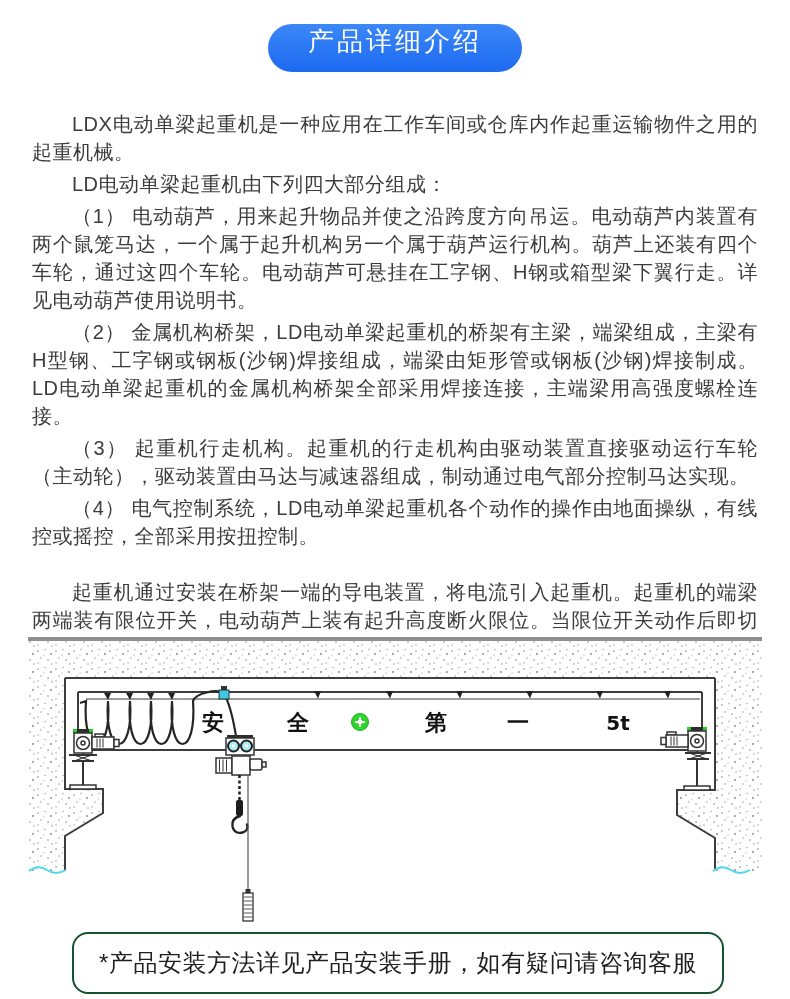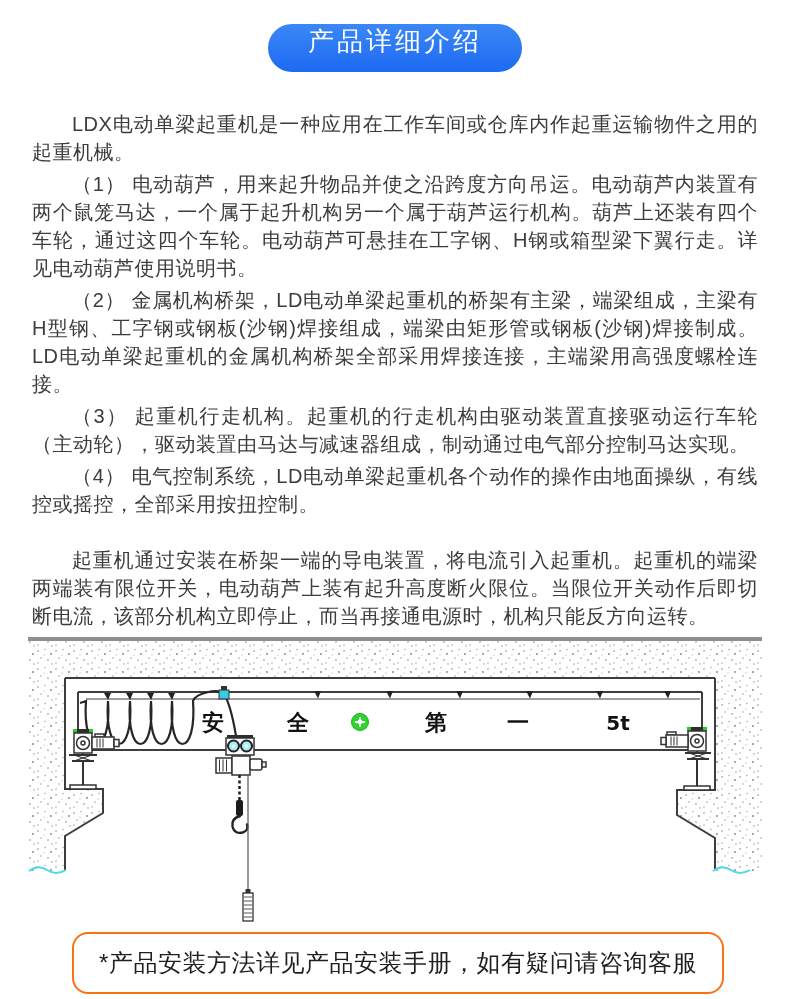--- a/index.html
+++ b/index.html
@@ -17,36 +17,37 @@
   .body-text{
     position:absolute;top:106px;left:28px;right:28px;
     font-size:20px;line-height:28px;letter-spacing:0.5px;
     color:#3c3c3c;text-align:justify;
   }
   .body-text p{margin:4px;text-indent:2em;}
   .body-text p.spaced{margin-top:28px;}
   .diagram{position:absolute;top:630px;left:0;width:790px;height:300px;}
   .footer-note{
     position:absolute;top:932px;left:72px;width:648px;height:58px;
-    border:2px solid #f97316;border-radius:16px;background:#ffffff;
+    border:2px solid #14532d;border-radius:16px;background:#ffffff;
     display:flex;align-items:center;justify-content:center;
     font-size:24px;font-weight:500;color:#1f1f1f;letter-spacing:0.5px;
   }
 </style>
 </head>
 <body>
 
 <div class="page">
 
   <div class="title-pill">
     <span>产品详细介绍</span>
   </div>
 
   <div class="body-text">
     <p>LDX电动单梁起重机是一种应用在工作车间或仓库内作起重运输物件之用的起重机械。</p>
+    <p>LD电动单梁起重机由下列四大部分组成：</p>
     <p>（1） 电动葫芦，用来起升物品并使之沿跨度方向吊运。电动葫芦内装置有两个鼠笼马达，一个属于起升机构另一个属于葫芦运行机构。葫芦上还装有四个车轮，通过这四个车轮。电动葫芦可悬挂在工字钢、H钢或箱型梁下翼行走。详见电动葫芦使用说明书。</p>
     <p>（2） 金属机构桥架，LD电动单梁起重机的桥架有主梁，端梁组成，主梁有H型钢、工字钢或钢板(沙钢)焊接组成，端梁由矩形管或钢板(沙钢)焊接制成。LD电动单梁起重机的金属机构桥架全部采用焊接连接，主端梁用高强度螺栓连接。</p>
     <p>（3） 起重机行走机构。起重机的行走机构由驱动装置直接驱动运行车轮（主动轮），驱动装置由马达与减速器组成，制动通过电气部分控制马达实现。</p>
     <p>（4） 电气控制系统，LD电动单梁起重机各个动作的操作由地面操纵，有线控或摇控，全部采用按扭控制。</p>
     <p class="spaced">起重机通过安装在桥架一端的导电装置，将电流引入起重机。起重机的端梁两端装有限位开关，电动葫芦上装有起升高度断火限位。当限位开关动作后即切断电流，该部分机构立即停止，而当再接通电源时，机构只能反方向运转。</p>
   </div>
 
   <svg class="diagram" viewBox="0 0 790 300" xmlns="http://www.w3.org/2000/svg">
     <defs>
       <pattern id="stipple" width="18" height="18" patternUnits="userSpaceOnUse">

